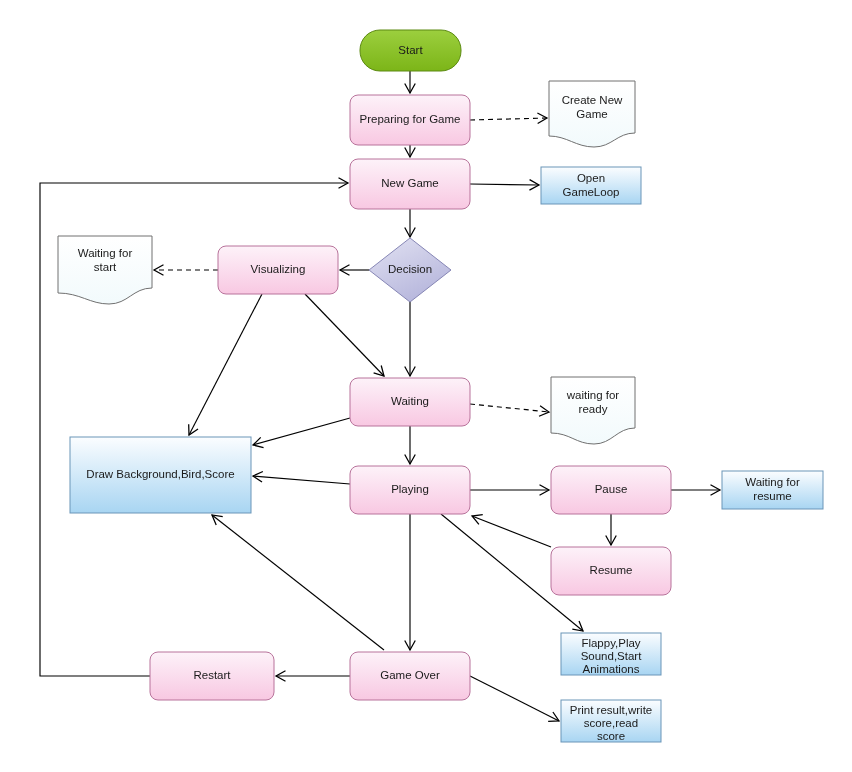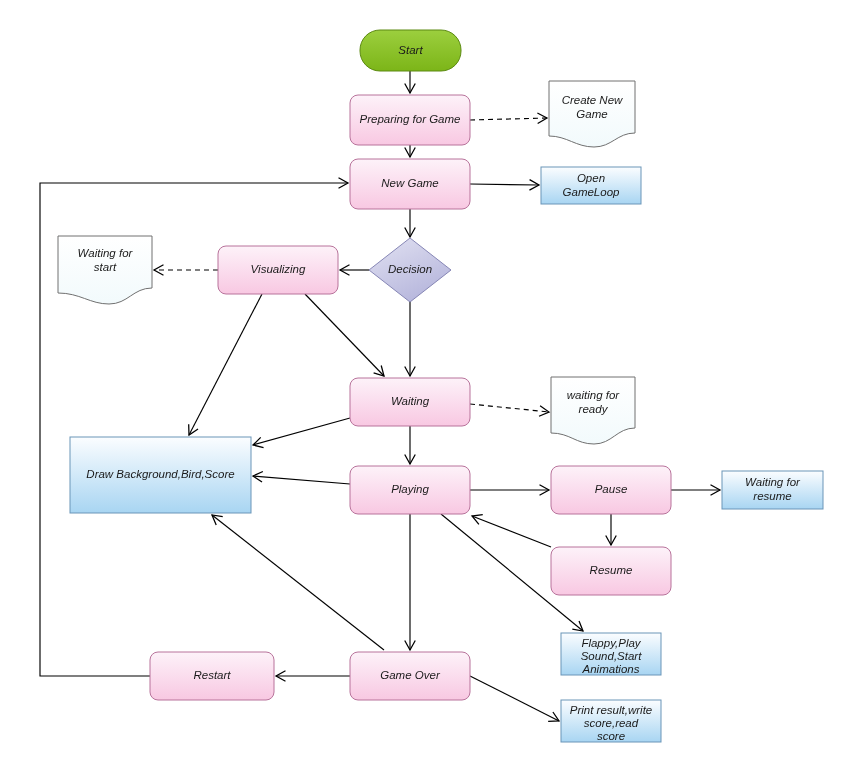--- a/index.html
+++ b/index.html
@@ -11,21 +11,20 @@
     width: 852px;
     height: 772px;
     overflow: hidden;
     font-family: "Liberation Sans", sans-serif;
   }
   #diagram-root {
     position: relative;
     width: 852px;
     height: 772px;
     background: #ffffff;
-    font-style: italic;
   }
   svg#flow {
     display: block;
     width: 852px;
     height: 772px;
   }
   .node-label {
     font-family: "Liberation Sans", sans-serif;
     font-size: 11.5px;
     fill: #1a1a1a;

